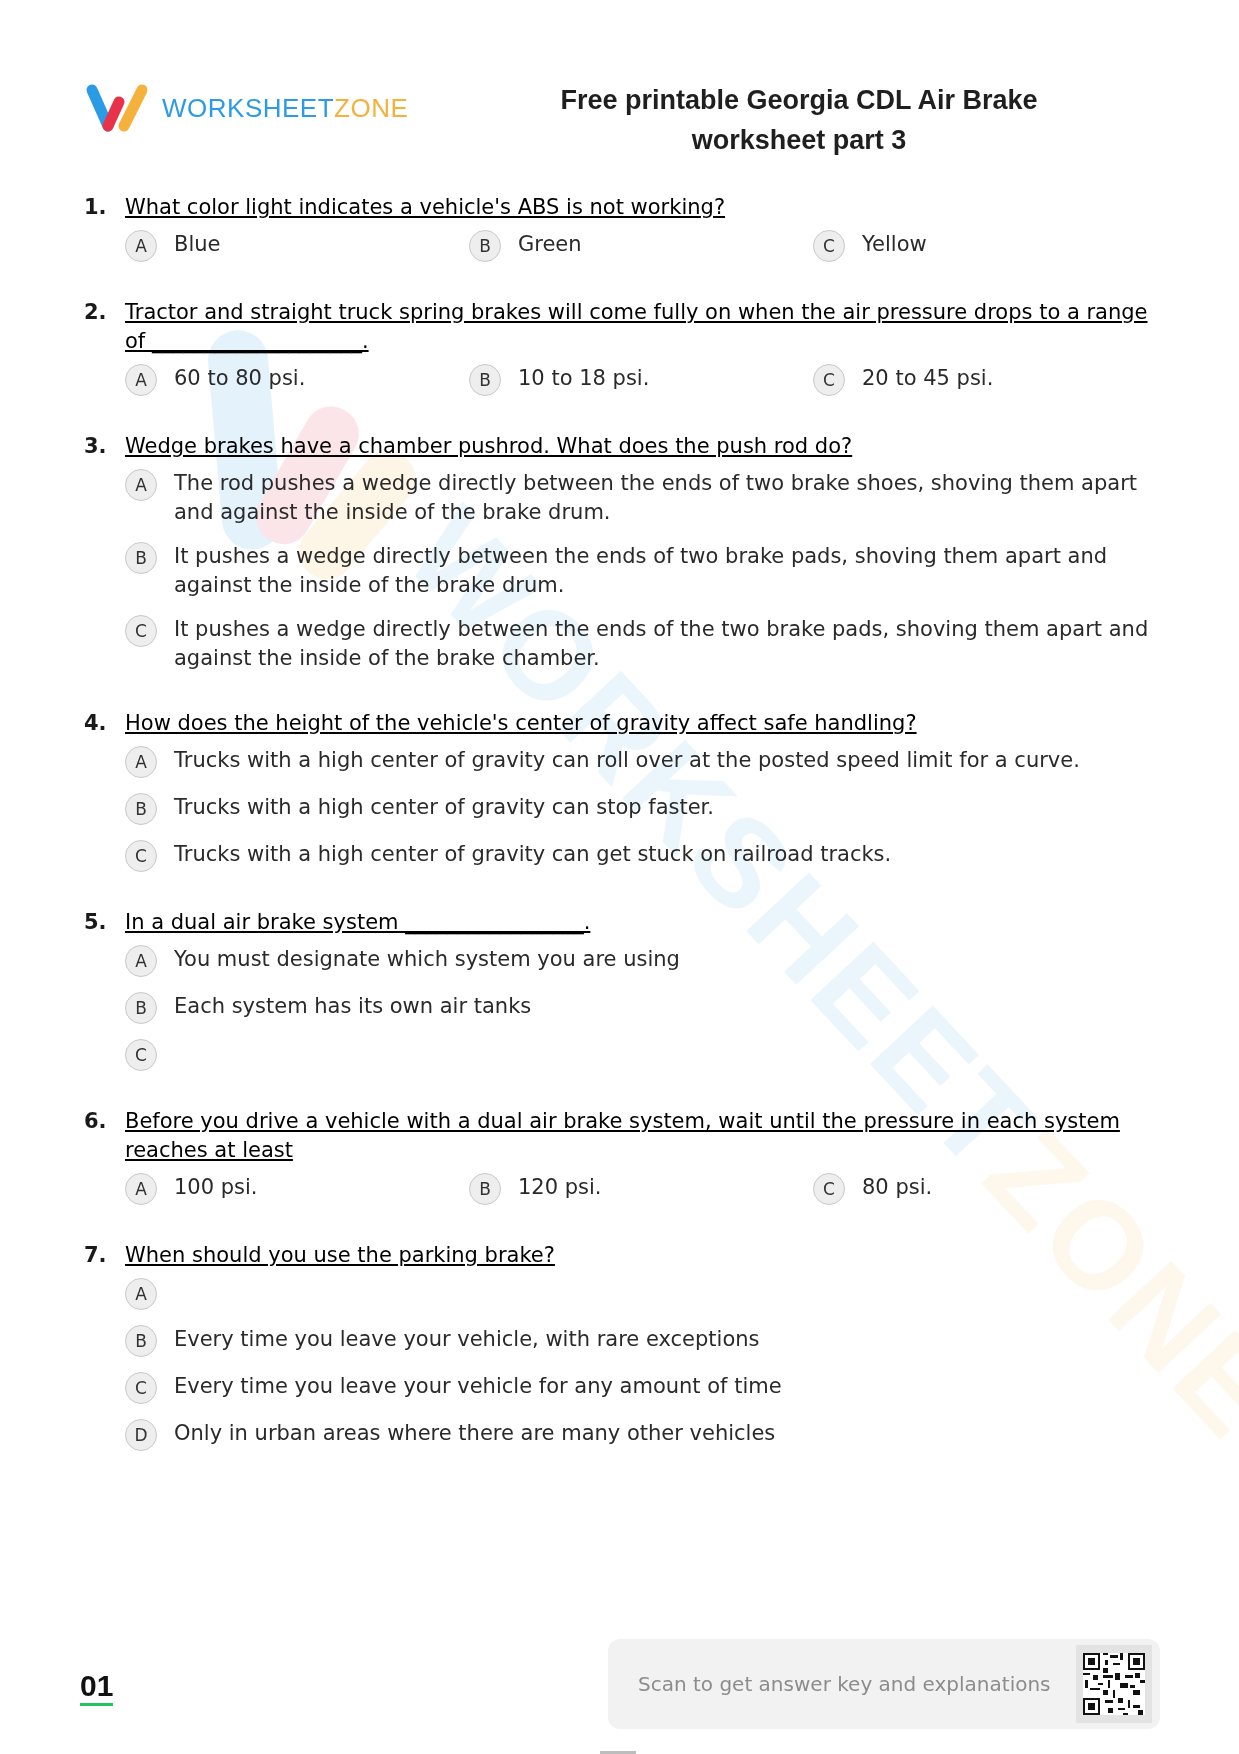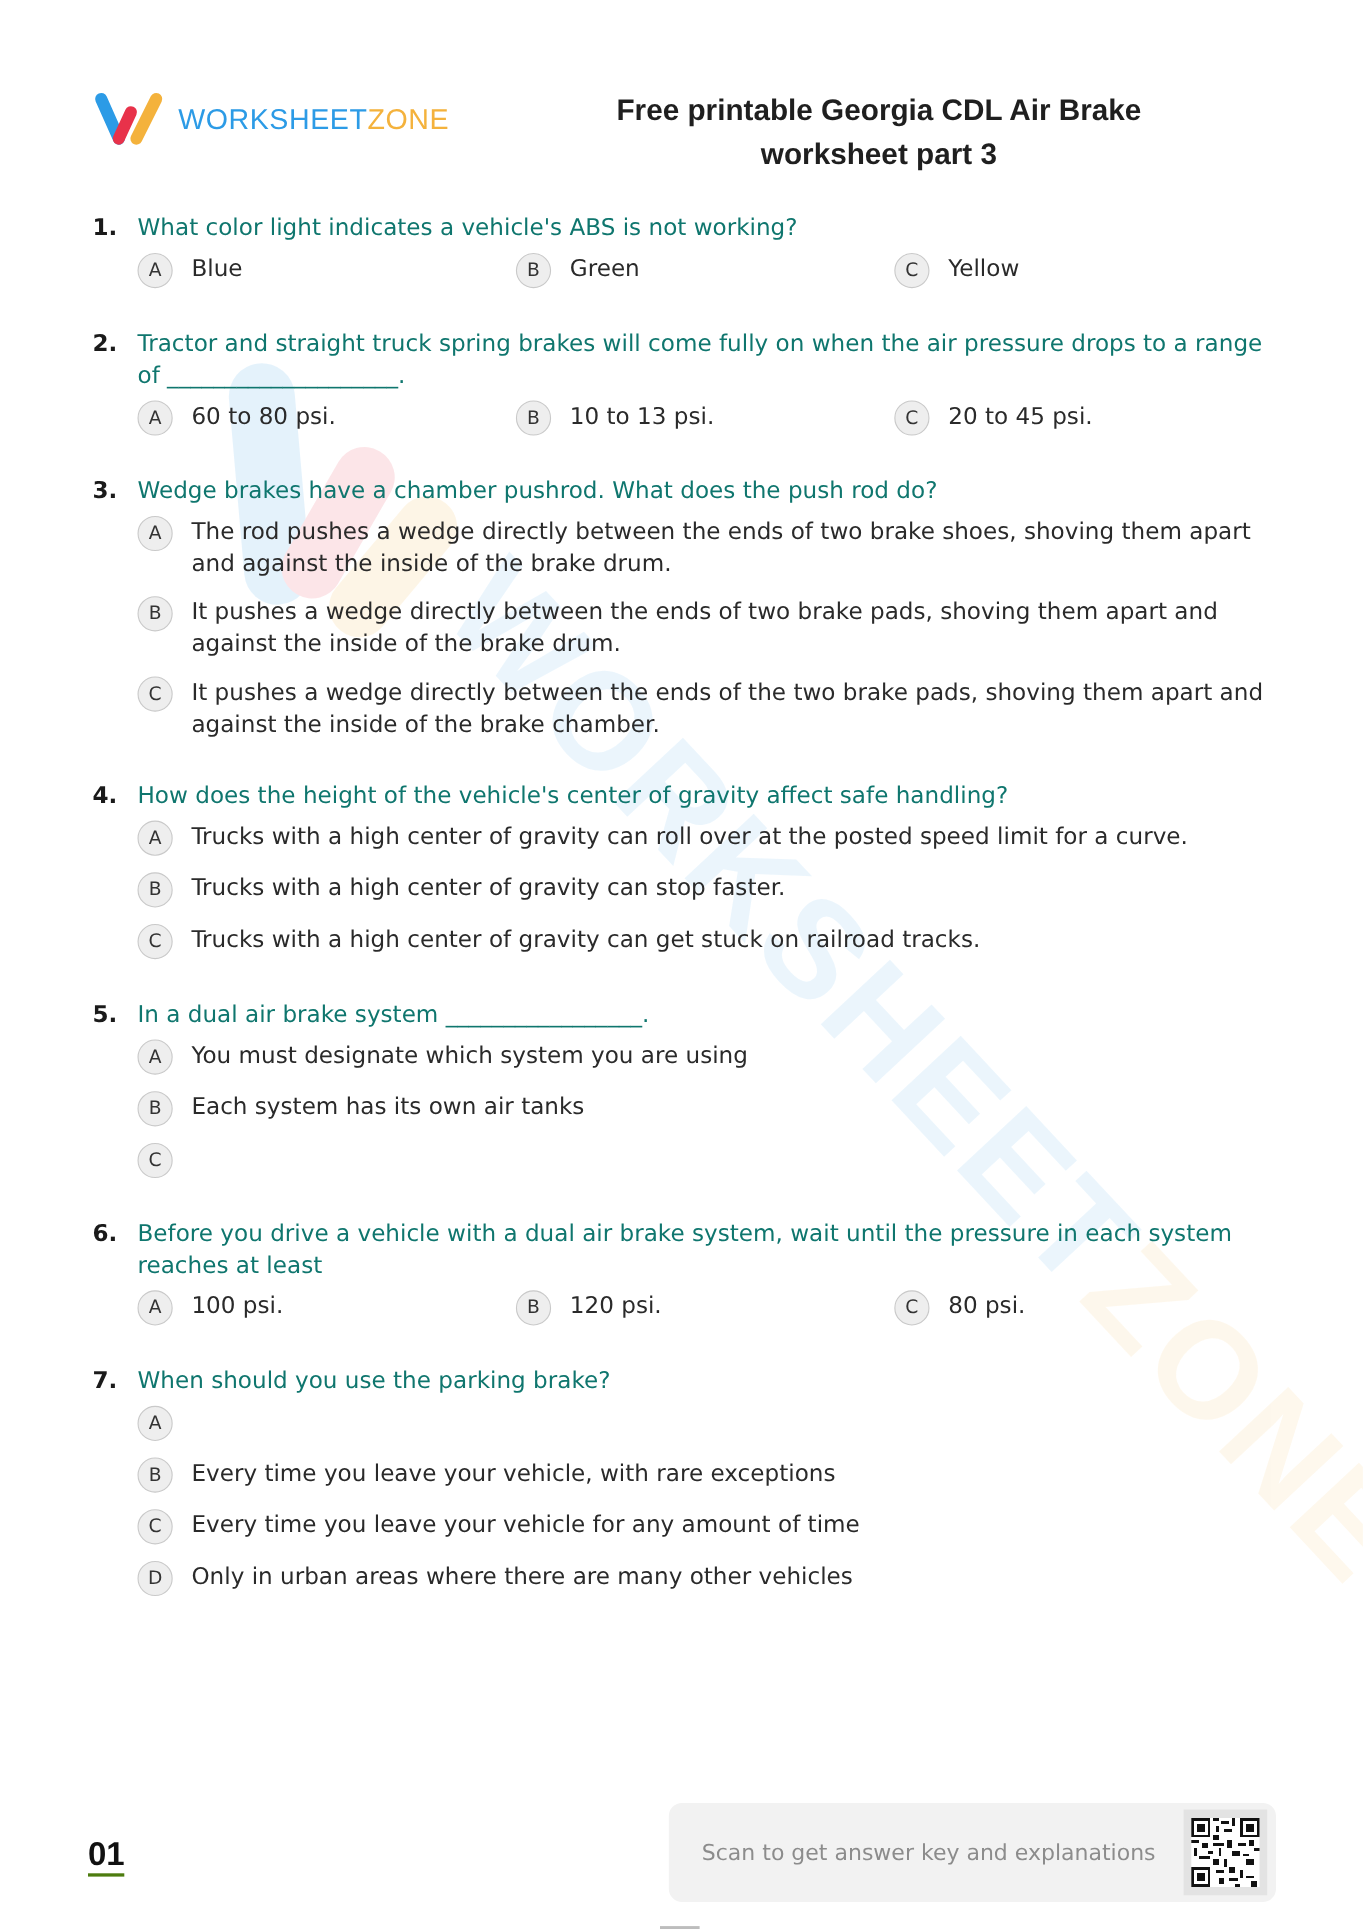--- a/index.html
+++ b/index.html
@@ -19,36 +19,36 @@
     .logo-text .w { color: #2c9be6; }
     .logo-text .z { color: #f4b23c; }
     .title {
       position: absolute; left: 450px; top: 0; width: 530px; text-align: center;
       font-family: "Liberation Sans", sans-serif; font-weight: bold; font-size: 27px; line-height: 40px; color: #1f1f1f;
     }
     .questions { position: absolute; left: 84px; top: 193px; width: 1080px; z-index: 1; }
     .q { margin-bottom: 36px; }
     .q-head { display: flex; font-size: 21px; line-height: 29px; }
     .q-num { width: 41px; flex: none; font-weight: bold; color: #1a1a1a; }
-    .q-text { flex: 1; color: #0f766e; }
+    .q-text { flex: 1; color: #000000; text-decoration: underline; }
     .opts { margin-left: 41px; margin-top: 8px; }
     .opts.row { display: flex; }
     .opts.row .opt { width: 344px; }
     .opt { display: flex; align-items: flex-start; font-size: 21px; line-height: 29px; margin-bottom: 15px; }
     .opts.row .opt { margin-bottom: 0; }
     .bubble {
       flex: none; width: 30px; height: 30px; border-radius: 50%;
       border: 1px solid #c9c9c9; background: #eeeeee;
       display: flex; align-items: center; justify-content: center;
       font-size: 17px; color: #333; margin-right: 17px; margin-top: 0px;
     }
     .opt-text { flex: 1; }
     .footer-num {
       position: absolute; left: 80px; top: 1670px; font-family: "Liberation Sans", sans-serif;
-      font-weight: bold; font-size: 30px; color: #111; border-bottom: 3px solid #4d7c0f; line-height: 32px; padding-bottom: 1px;
+      font-weight: bold; font-size: 30px; color: #111; border-bottom: 3px solid #22c55e; line-height: 32px; padding-bottom: 1px;
     }
     .scan-box {
       position: absolute; left: 608px; top: 1639px; width: 552px; height: 90px;
       background: #f2f2f2; border-radius: 12px; z-index: 1;
     }
     .scan-text {
       position: absolute; left: 30px; top: 0; line-height: 90px; font-size: 20px; color: #8c8c8c;
     }
     .qr {
       position: absolute; right: 8px; top: 6px; width: 76px; height: 78px; background: #e3e3e3;
@@ -112,21 +112,21 @@
         <span class="q-num">2.</span>
         <span class="q-text">Tractor and straight truck spring brakes will come fully on when the air pressure drops to a range of ____________________.</span>
       </div>
     <div class="opts row">
       <div class="opt">
           <span class="bubble">A</span>
           <span class="opt-text">60 to 80 psi.</span>
         </div>
       <div class="opt">
           <span class="bubble">B</span>
-          <span class="opt-text">10 to 13 psi.</span>
+          <span class="opt-text">10 to 18 psi.</span>
         </div>
       <div class="opt">
           <span class="bubble">C</span>
           <span class="opt-text">20 to 45 psi.</span>
         </div>
     </div>
   </div>
 
   <div class="q">
     <div class="q-head">

